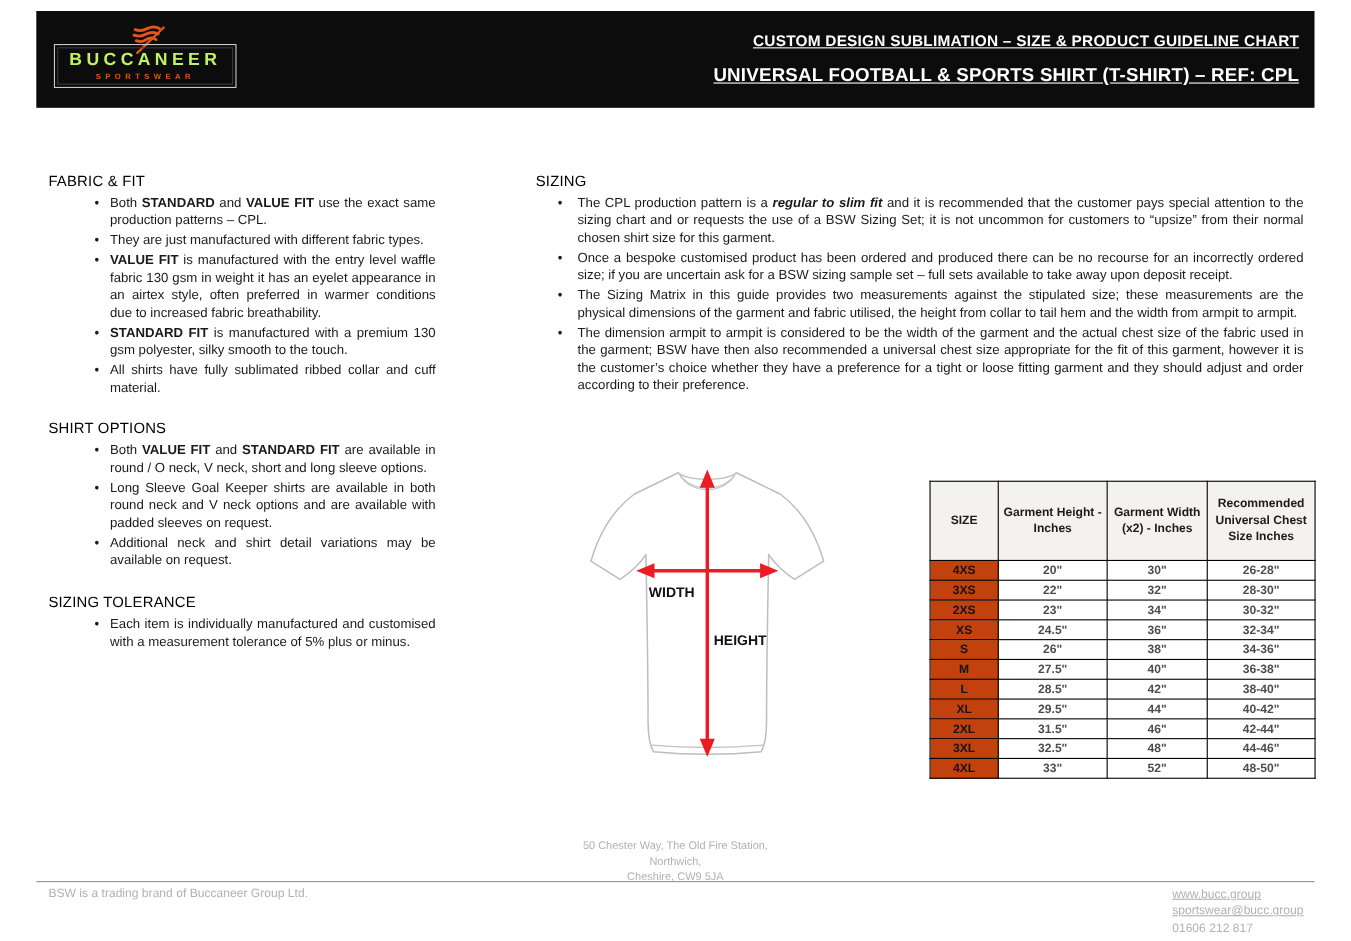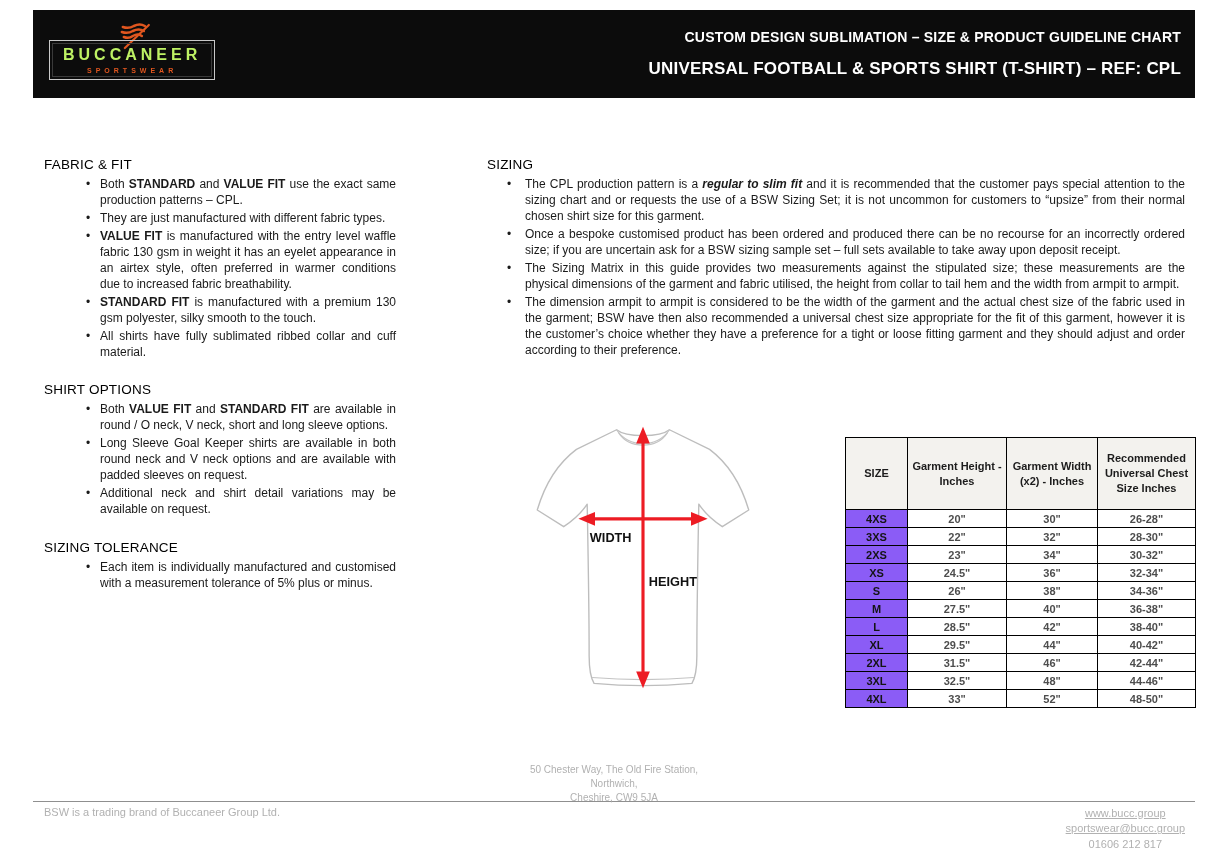--- a/index.html
+++ b/index.html
@@ -8,21 +8,21 @@
 
   
   .header-bar{position:absolute;left:33px;top:10px;width:1162px;height:88px;
               background:#0c0c0c;display:flex;align-items:center;justify-content:space-between;}
   .logo{position:relative;margin-left:16px;margin-top:12px;}
   .logo-frame{border:1px solid #c9c9c9;padding:6px 13px 5px;position:relative;background:transparent;text-align:center;}
   .logo-frame::after{content:"";position:absolute;inset:2px;border:1px solid #3a3a3a;pointer-events:none;}
   .logo-brand{display:block;color:#bef264;font-weight:700;font-size:16px;letter-spacing:4px;line-height:1;}
   .logo-sub{display:block;color:#e0561f;font-weight:700;font-size:7px;letter-spacing:4px;margin-top:4px;line-height:1;}
   .logo-flag{position:absolute;top:-20px;left:50%;transform:translateX(-46%);}
-  .titles{text-align:right;padding-right:14px;color:#ffffff;}
+  .titles{text-align:right;padding-right:14px;color:#ffffff;text-decoration:underline;}
   .title1{font-size:14px;font-weight:700;letter-spacing:.2px;}
   .title2{font-size:17px;font-weight:700;letter-spacing:.2px;margin-top:14px;}
 
   
   .col-left{position:absolute;left:44px;top:157px;width:352px;}
   .col-right{position:absolute;left:487px;top:157px;width:698px;}
   .sec{margin-bottom:22px;}
   .sec-heading{font-size:13.5px;font-weight:400;color:#000;margin-bottom:5px;letter-spacing:.2px;}
   .bullet{display:flex;margin-bottom:2px;}
   .col-left .marker{width:14px;margin-left:42px;flex:none;font-size:12px;color:#1a1a1a;}
@@ -35,29 +35,29 @@
   .shirt-outline{fill:#ffffff;stroke:#bdbdbd;stroke-width:1.4;stroke-linejoin:round;}
   .shirt-line{fill:none;stroke:#c4c4c4;stroke-width:1.2;}
   .arrow-line{stroke:#ed1c24;stroke-width:3.2;}
   .arrow-head{fill:#ed1c24;}
   .dim-label{font-family:"Liberation Sans",sans-serif;font-size:13px;font-weight:700;fill:#111;}
 
   
   .size-table{position:absolute;left:845px;top:437px;border-collapse:collapse;table-layout:fixed;}
   .size-table th,.size-table td{border:1px solid #000;text-align:center;vertical-align:middle;}
   .size-table thead th{height:71px;font-size:11px;font-weight:700;background:#f3f2ee;color:#1c1c1c;padding:0 4px;line-height:1.35;}
-  .size-table tbody th{background:#8b5cf6;font-size:11px;font-weight:700;color:#141414;height:15px;}
+  .size-table tbody th{background:#c2410c;font-size:11px;font-weight:700;color:#141414;height:15px;}
   .size-table tbody td{font-size:11px;font-weight:600;color:#4d4d4d;height:15px;}
   .c0{width:53px;} .c1{width:90px;} .c2{width:82px;} .c3{width:89px;}
 
   
   .footer-rule{position:absolute;left:33px;top:801px;width:1162px;border-top:1px solid #8f8f8f;}
   .footer-left{position:absolute;left:44px;top:806px;font-size:11px;color:#b1b1b1;}
   .footer-center{position:absolute;left:444px;top:763px;width:340px;text-align:center;font-size:10px;color:#b1b1b1;line-height:1.4;}
-  .footer-right{position:absolute;right:43px;top:806px;text-align:center;font-size:11px;color:#b1b1b1;line-height:1.4;}
+  .footer-right{position:absolute;right:43px;top:806px;text-align:left;font-size:11px;color:#b1b1b1;line-height:1.4;}
   .flink{display:block;color:#b1b1b1;text-decoration:underline;cursor:pointer;}
 </style>
 </head>
 <body>
 
 <div class="page">
 
   <div class="header-bar">
     <div class="logo">
       <svg class="logo-flag" width="46" height="30" viewBox="0 0 46 30">

